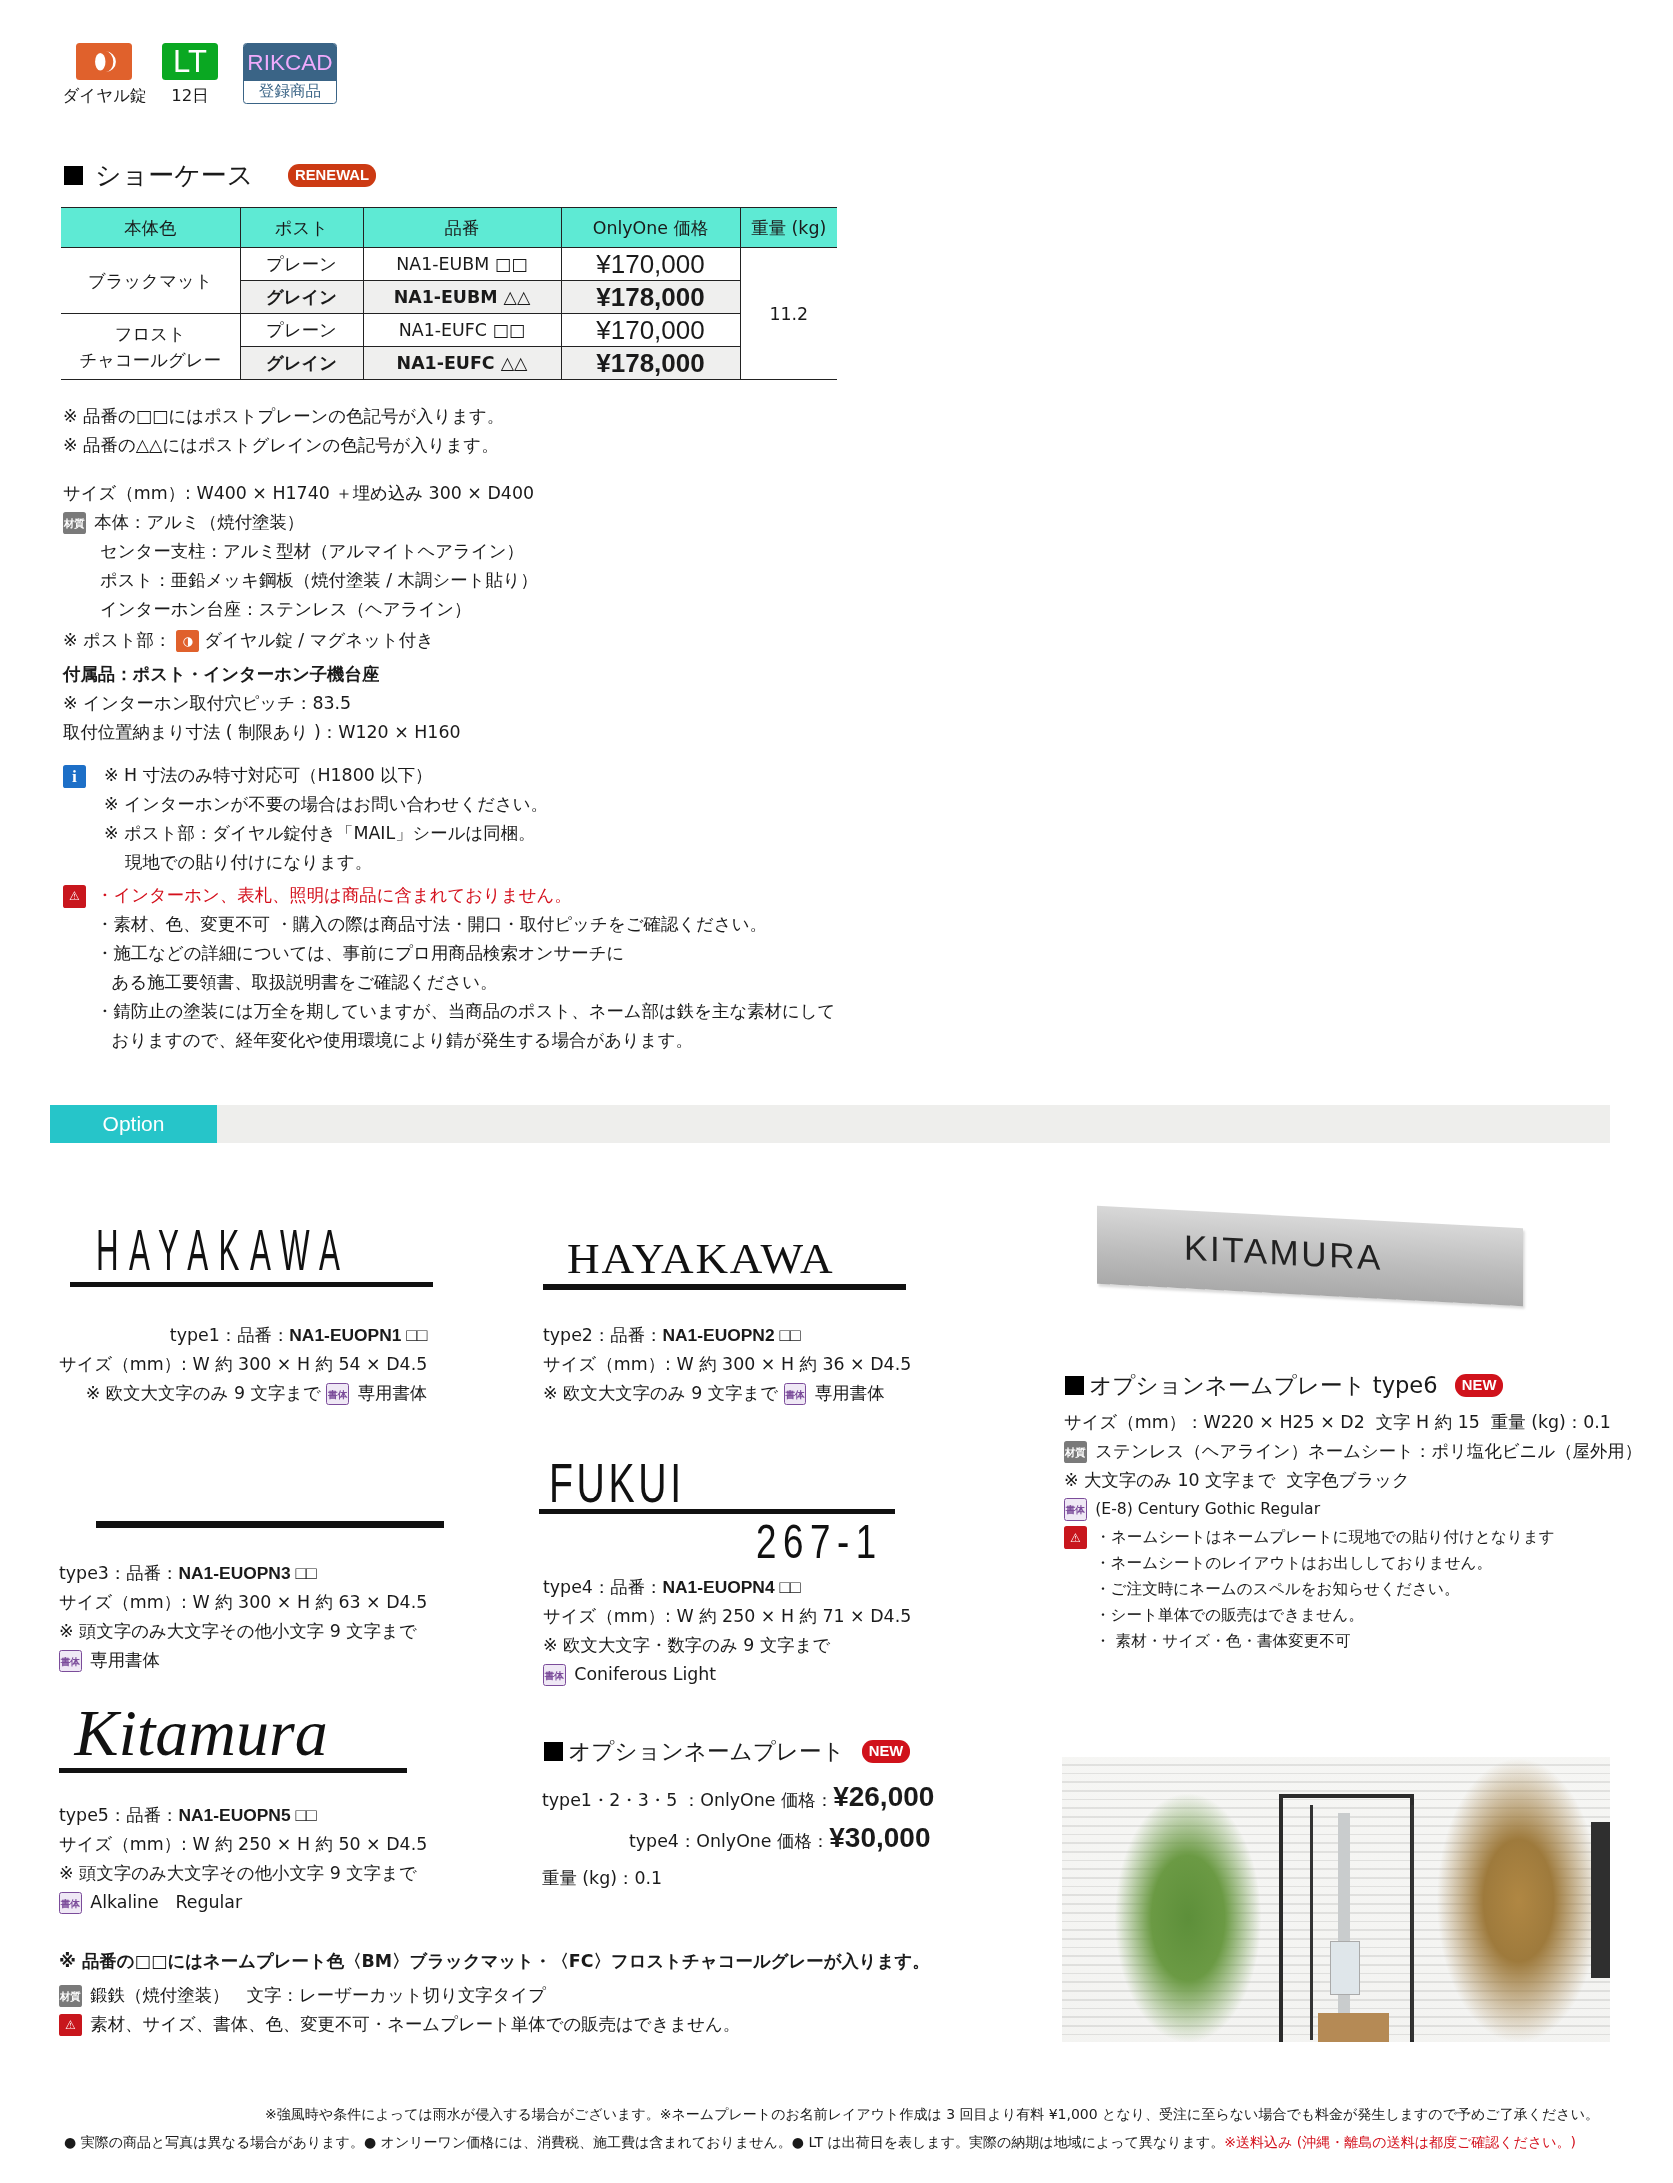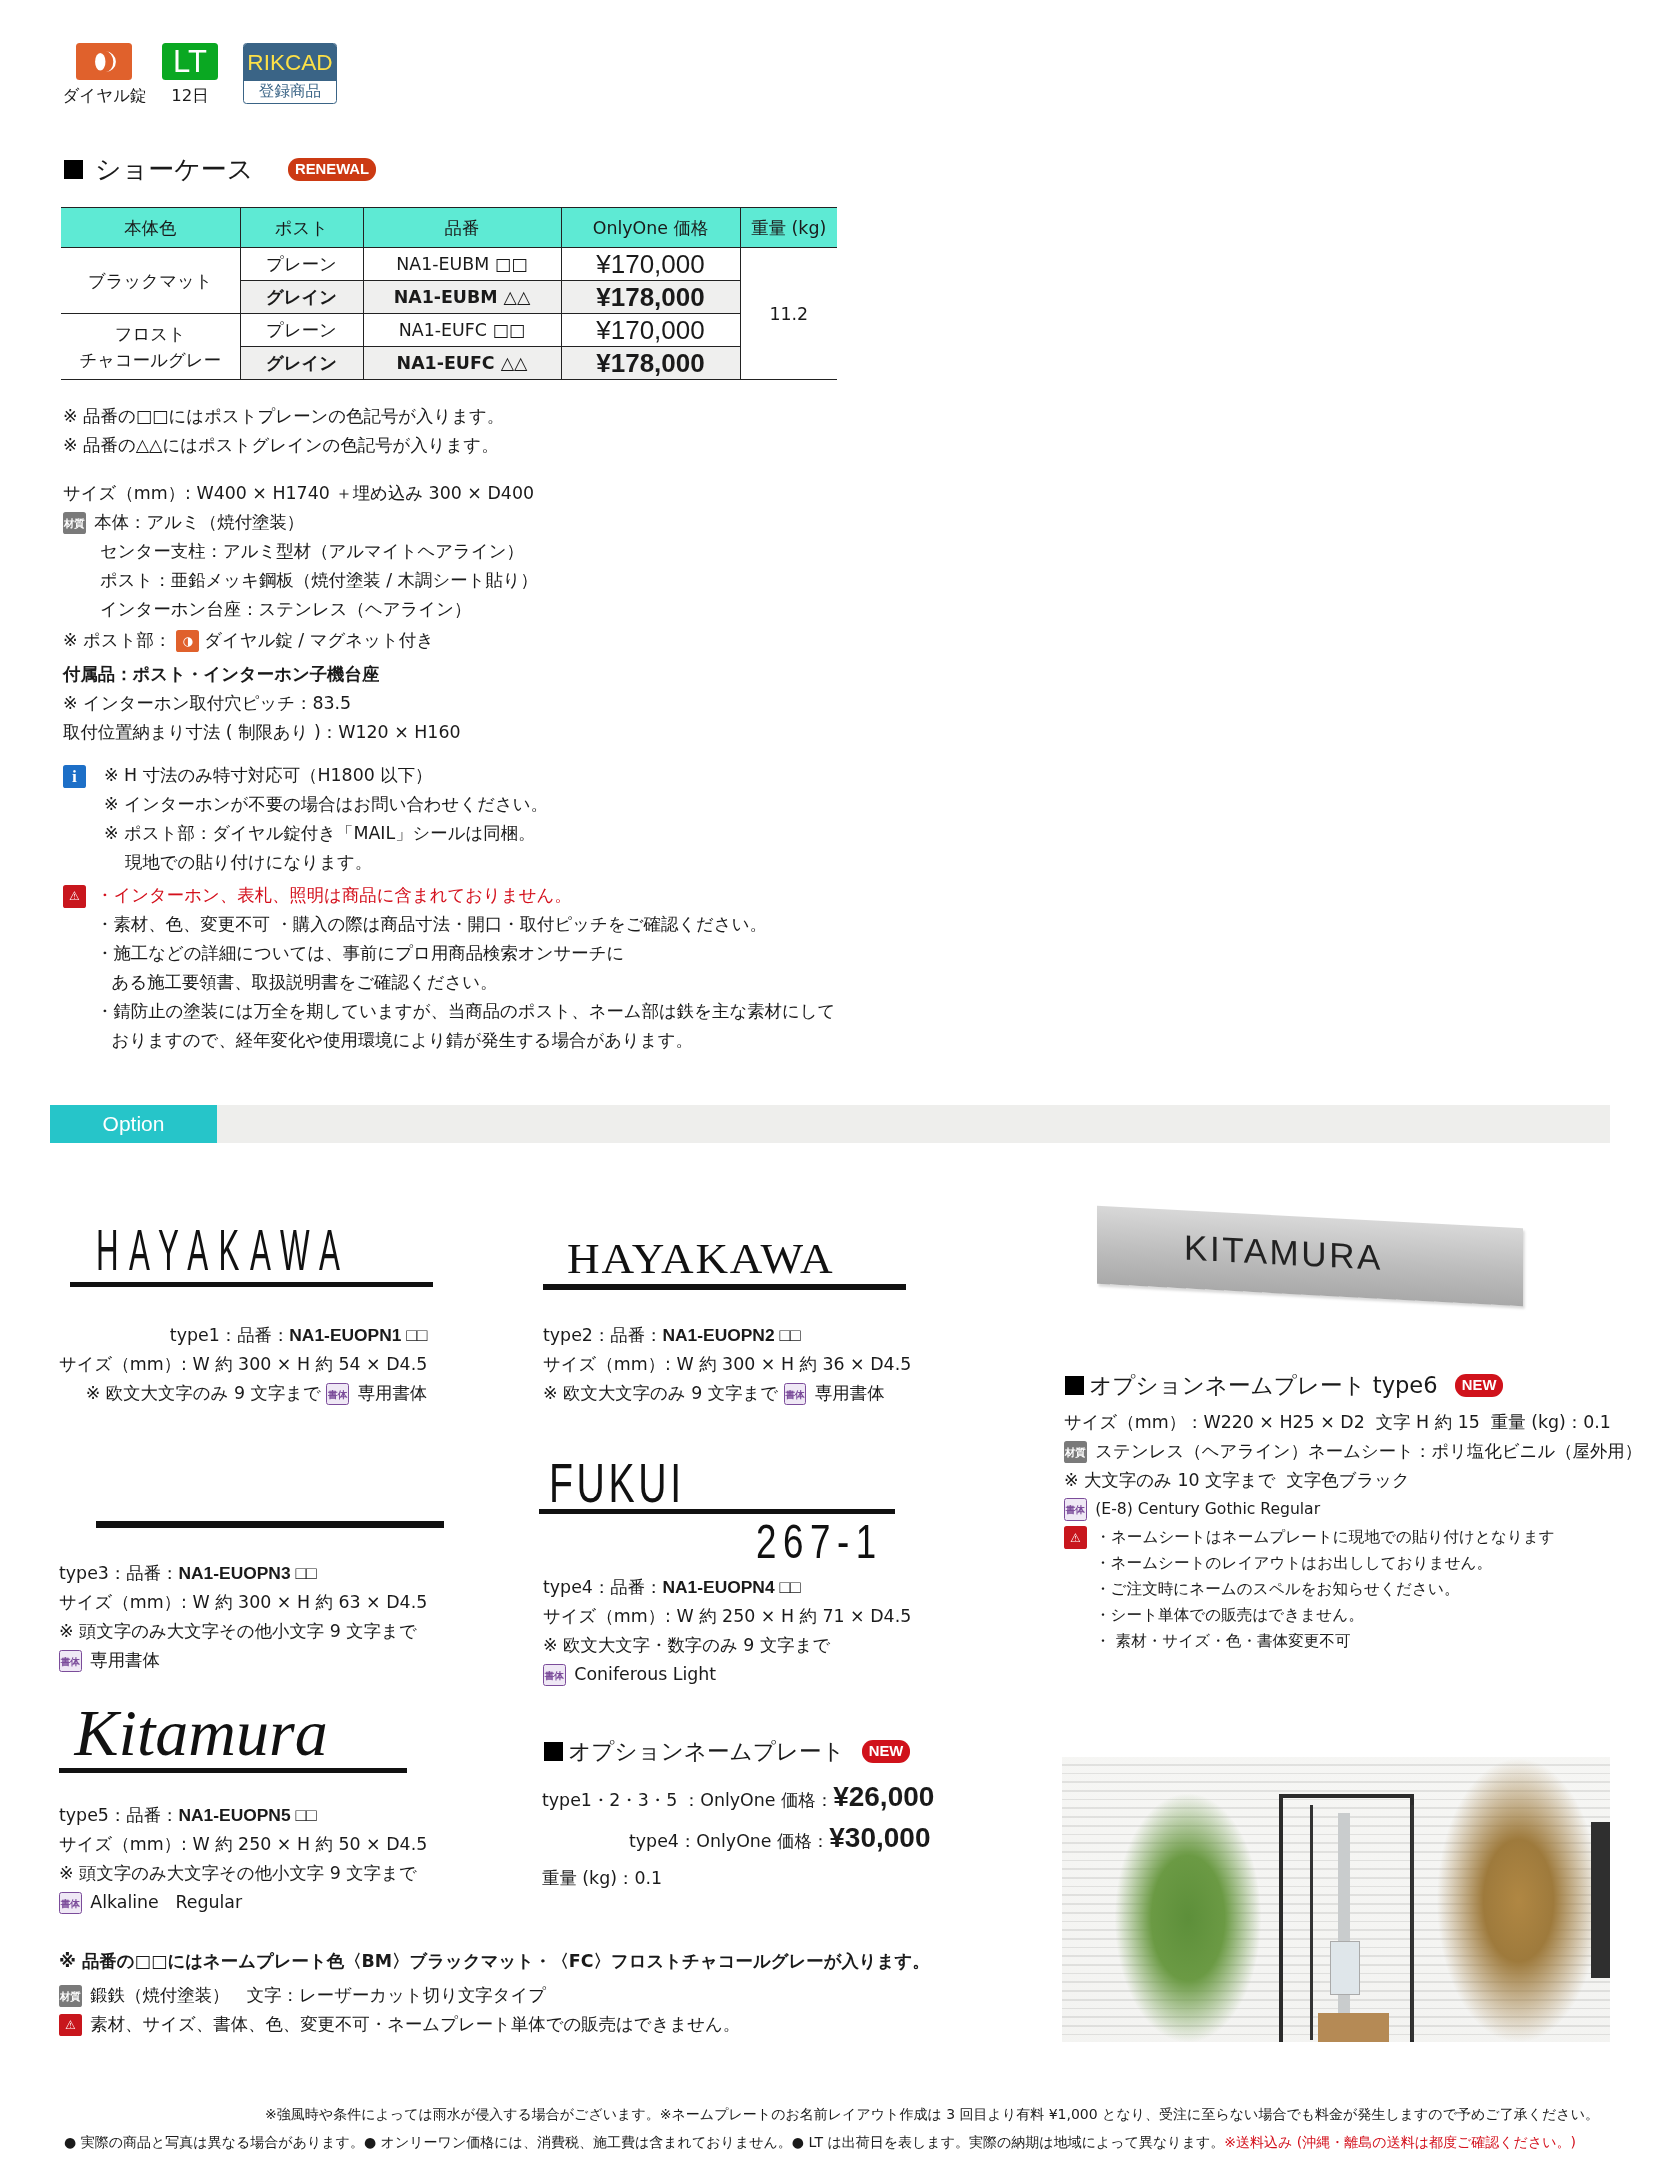--- a/index.html
+++ b/index.html
@@ -44,25 +44,25 @@
     </svg>
 </div>
 <div class="caption" style="left:61px;top:85px;width:87px;">ダイヤル錠</div>
 
 <div class="icon-badge" style="left:162px;top:43px;width:56px;height:37px;background:#0aa822;font-size:31px;">
   <span>LT</span>
 </div>
 <div class="caption" style="left:156px;top:85px;width:68px;">12日</div>
 
 <div style="position:absolute;left:243px;top:43px;width:94px;height:61px;border:1.7px solid #3a6486;border-radius:3.5px;overflow:hidden;">
-  <div style="background:#3a6486;color:#fde047;height:37px;font-size:22.6px;text-align:center;line-height:37px;font-family:'Liberation Sans',sans-serif;">RIKCAD</div>
+  <div style="background:#3a6486;color:#f0abfc;height:37px;font-size:22.6px;text-align:center;line-height:37px;font-family:'Liberation Sans',sans-serif;">RIKCAD</div>
   <div style="color:#3a6486;font-size:15.6px;text-align:center;line-height:21px;">登録商品</div>
 </div>
 
-<div class="abs sec-title" style="left:64px;top:152px;">
+<div class="abs sec-title" style="left:64px;top:158px;">
   <span class="sq"></span>
   <span>ショーケース</span>
   <span class="badge" style="background:#cc3a13;margin-left:22.6px;">RENEWAL</span>
 </div>
 
 <table class="spec">
   <thead>
     <tr>
       <th style="width:179px;">本体色</th>
       <th style="width:123px;">ポスト</th>

